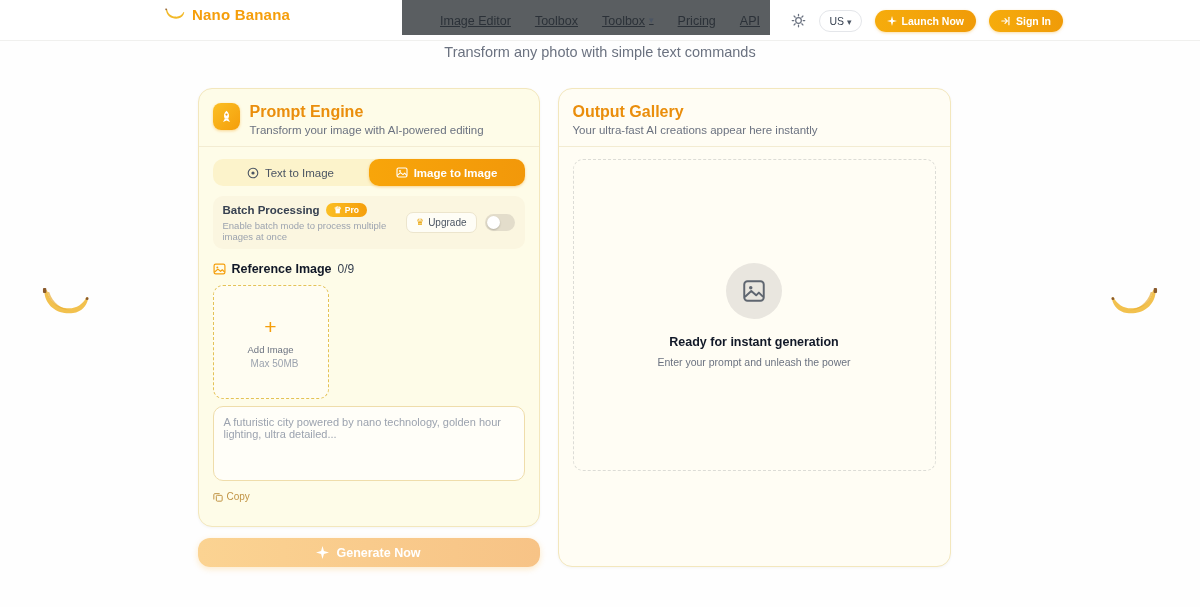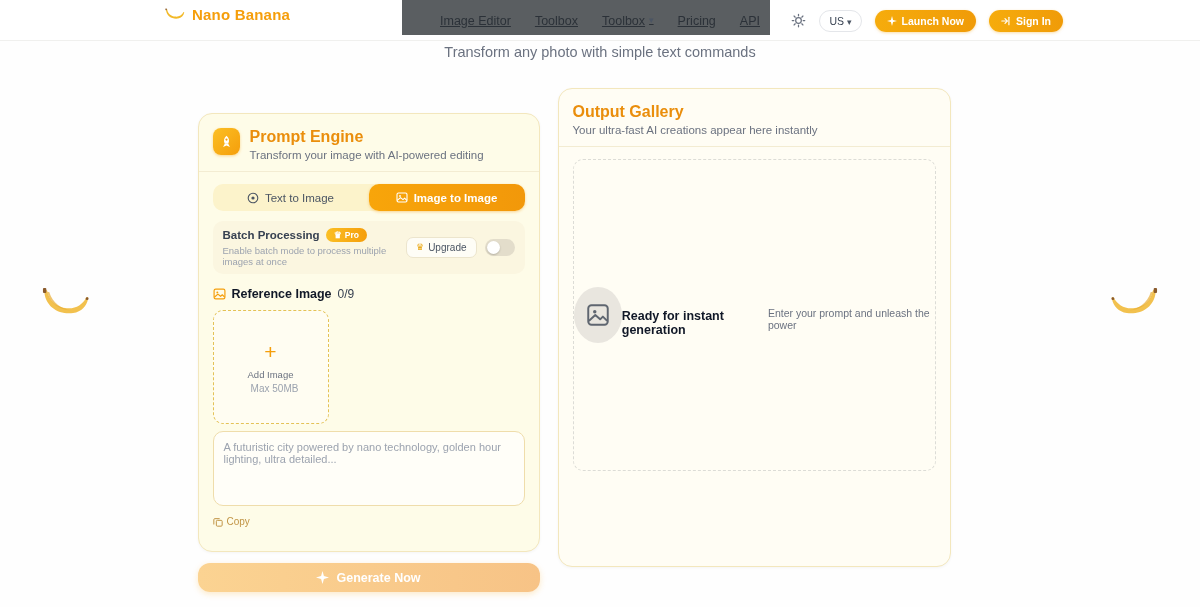--- a/index.html
+++ b/index.html
@@ -33,21 +33,21 @@
     display:flex; align-items:center; gap:5px; padding:5px 12px; border:none; border-radius:999px;
     background:linear-gradient(90deg,#f6ac0c,#f09b08); color:#fff; font-size:10.5px; font-weight:700;
     cursor:pointer; box-shadow:0 1px 3px rgba(240,160,10,.35); font-family:inherit;
   }
 
   
   .hero-sub { text-align:center; margin-top:3px; font-size:14.5px; color:#6b7280; }
 
   
   .main { display:flex; gap:18px; width:805px; margin:28px auto 0; align-items:flex-start; }
-  .col-left { width:342px;margin-top:25px; }
+  .col-left { width:342px; }
   .col-right { width:393px; }
 
   .card {
     background:#fefce8; border:1px solid #f3e7bd; border-radius:14px;
     padding:14px; box-shadow:0 1px 3px rgba(0,0,0,.04);
   }
   .card.right { background:#fffdf4; height:479px; }
   .card.left { height:439px; }
 
   .card-head { display:flex; gap:10px; align-items:flex-start; }
@@ -121,21 +121,21 @@
   .generate-btn {
     margin-top:11px; width:100%; height:29px; border:none; border-radius:12px;
     background:linear-gradient(90deg,#fbd392,#f7c386); color:#fff; font-size:12.5px; font-weight:700;
     display:flex; align-items:center; justify-content:center; gap:7px; cursor:pointer;
     box-shadow:0 2px 6px rgba(245,158,11,.22); font-family:inherit;
   }
 
   
   .empty-zone {
     margin-top:12px; height:312px; border:1.5px dashed #dcdcd6; border-radius:10px;
-    display:flex; flex-direction:row; align-items:center; justify-content:center;
+    display:flex; flex-direction:column; align-items:center; justify-content:center;
   }
   .empty-circle {
     width:56px; height:56px; border-radius:50%; background:#e9e6df;
     display:flex; align-items:center; justify-content:center;
   }
   .empty-title { margin-top:16px; font-size:12.5px; font-weight:700; color:#111827; }
   .empty-sub { margin-top:7px; font-size:10.5px; color:#6b7280; }
 
   
   .banana { position:absolute; top:283px; width:48px; height:38px; }

